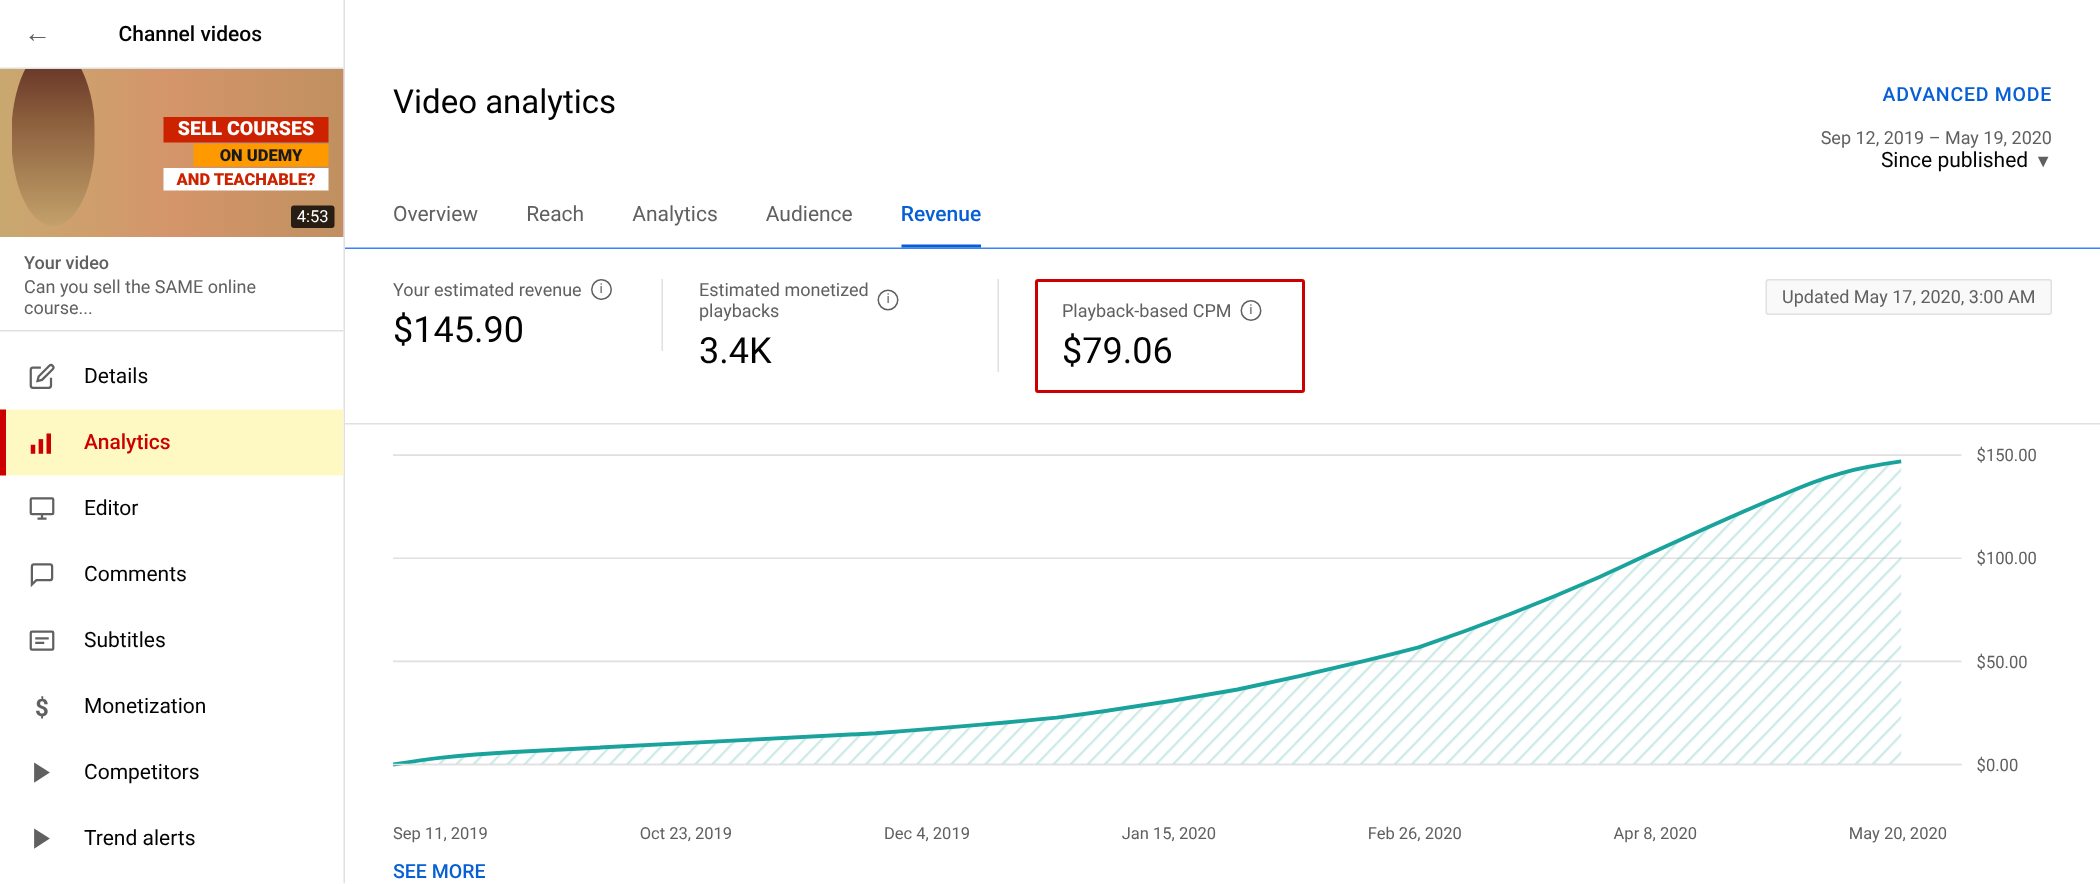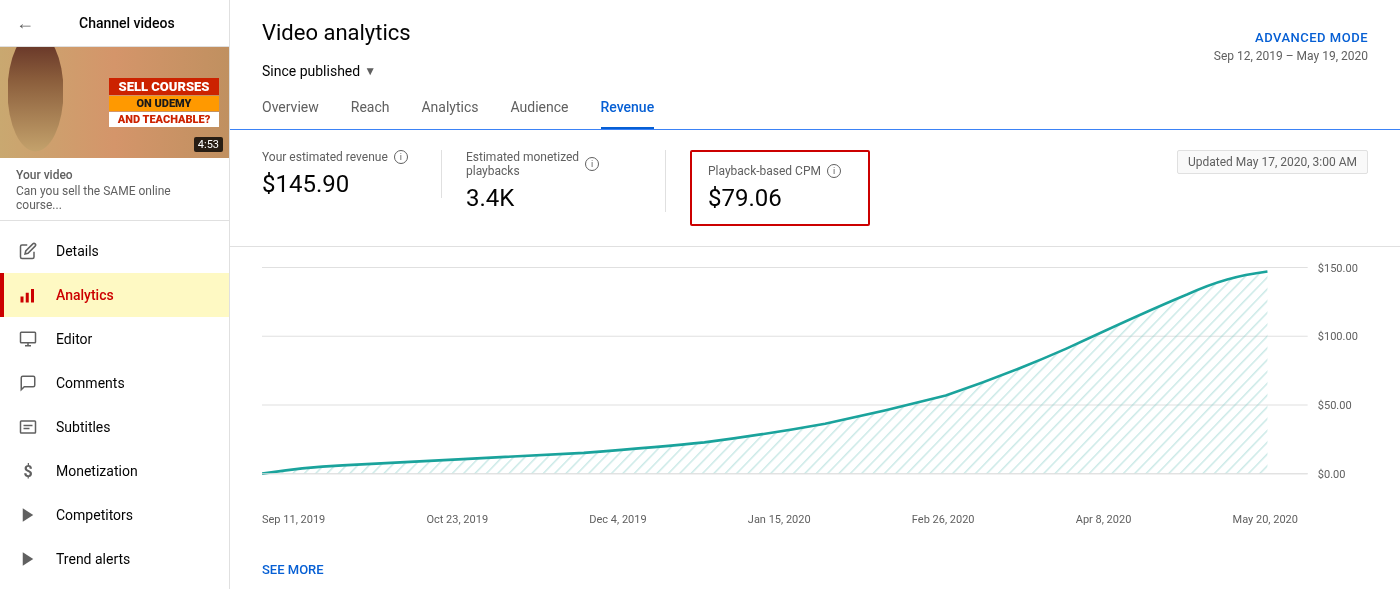--- a/index.html
+++ b/index.html
@@ -106,23 +106,24 @@
     
     .main {
       flex: 1;
       display: flex;
       flex-direction: column;
       overflow-y: auto;
       padding: 0;
     }
     .main-header {
       display: flex;
-      align-items: flex-end;
+      align-items: flex-start;
       justify-content: space-between;
       padding: 20px 32px 0;
+      margin-top: 36px;
     }
     .page-title {
       font-size: 22px;
       font-weight: 400;
       color: #030303;
     }
     .advanced-mode-btn {
       color: #065fd4;
       font-size: 13px;
       font-weight: 500;
@@ -135,20 +136,21 @@
       padding: 0 32px;
       margin-top: 4px;
     }
     .date-range-text {
       font-size: 12px;
       color: #606060;
     }
     .date-range-dropdown {
       display: flex;
       align-items: center;
+      justify-content: flex-end;
       gap: 4px;
       cursor: pointer;
     }
     .date-range-label {
       font-size: 14px;
       color: #030303;
       font-weight: 400;
     }
     .chevron-icon {
       font-size: 12px;
@@ -273,21 +275,21 @@
     <span class="channel-videos-label">Channel videos</span>
   </div>
 
   <div class="video-thumbnail">
 
     <div style="position:absolute;top:0;left:0;right:0;bottom:0;background:linear-gradient(to right, #c9a870 0%, #d4956a 50%, #c09060 100%);"></div>
 
     <div style="position:absolute;left:8px;top:0;bottom:0;width:55px;background:linear-gradient(to bottom,#6b3a2a 0%,#8b5e3c 30%,#c9a870 100%);clip-path:ellipse(28px 60px at 50% 40%);"></div>
     <div style="position:absolute;left:0;top:0;right:0;bottom:0;display:flex;flex-direction:column;align-items:flex-end;justify-content:center;padding-right:10px;">
       <div style="background:#cc2200;color:white;font-weight:900;font-size:13px;padding:1px 6px;width:110px;text-align:center;">SELL COURSES</div>
-      <div style="background:#ff9900;color:#1a1a1a;font-weight:900;font-size:11px;padding:1px 4px;width:110px;text-align:center;margin-top:1px;">ON UDEMY</div>
+      <div style="background:#ff9900;color:#1a1a1a;font-weight:900;font-size:11px;padding:1px 4px;width:90px;text-align:center;margin-top:1px;">ON UDEMY</div>
       <div style="color:#cc2200;font-weight:900;font-size:11px;padding:1px 4px;width:110px;text-align:center;background:white;margin-top:1px;">AND TEACHABLE?</div>
     </div>
     <div class="thumbnail-duration">4:53</div>
   </div>
 
   <div class="your-video-section">
     <div class="your-video-title">Your video</div>
     <div class="your-video-desc">Can you sell the SAME online course...</div>
   </div>
 

